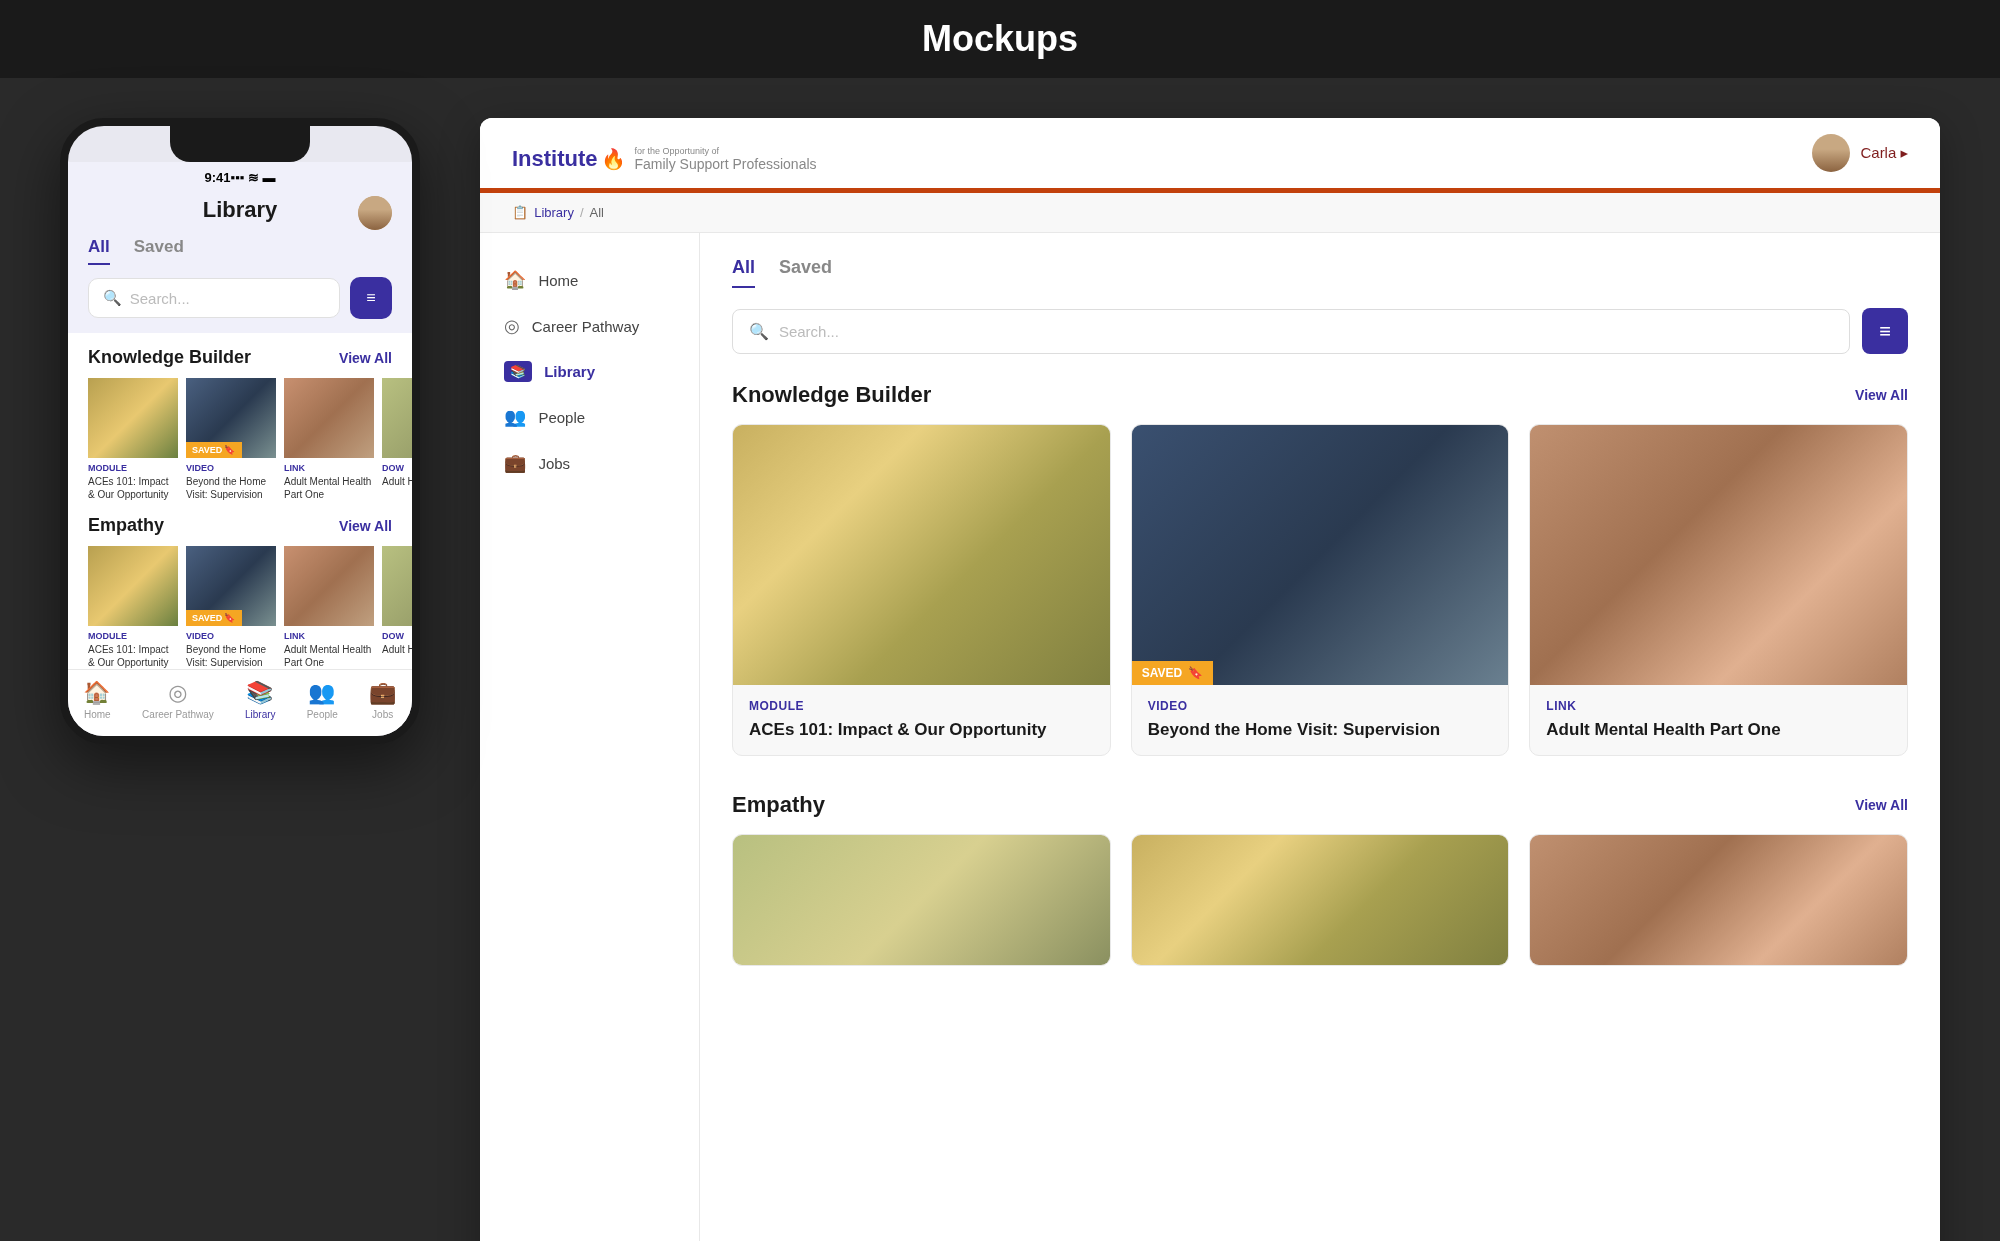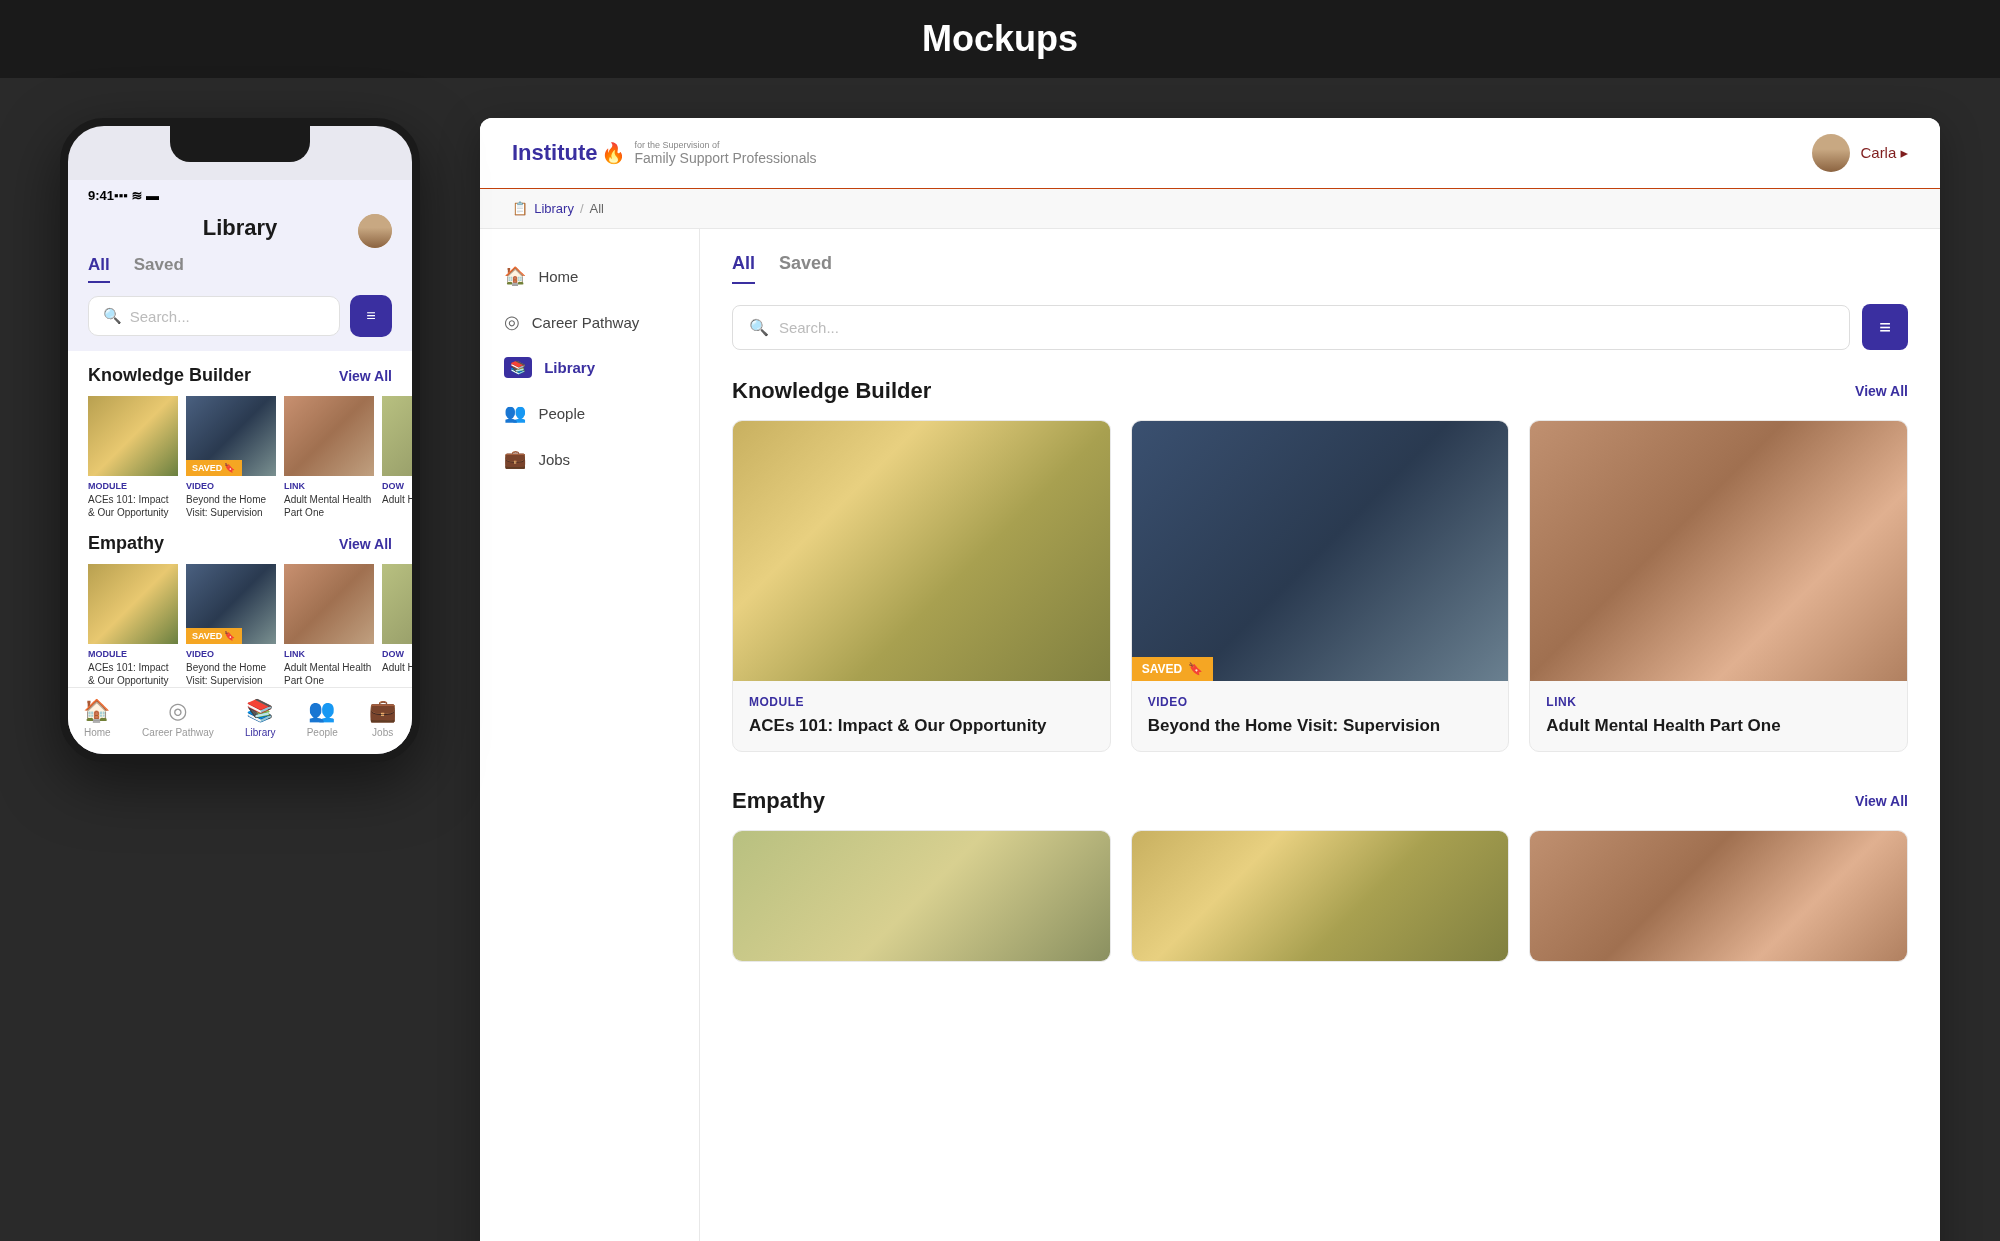--- a/index.html
+++ b/index.html
@@ -55,26 +55,25 @@
       height: 36px;
       border-radius: 0 0 20px 20px;
       width: 140px;
       margin: 0 auto;
       position: relative;
       z-index: 10;
     }
     .mobile-status-bar {
       background: #f0f0fa;
       display: flex;
-      justify-content: flex-start;
+      justify-content: center;
       align-items: center;
       padding: 8px 20px 4px;
       font-size: 13px;
       font-weight: 600;
-      margin-top: 18px;
     }
     .mobile-header {
       background: #f0f0fa;
       padding: 8px 20px 14px;
       display: flex;
       justify-content: center;
       align-items: center;
       position: relative;
     }
     .mobile-header-title {
@@ -257,25 +256,25 @@
     
     .desktop-mockup {
       flex: 1;
       background: white;
       border-radius: 12px;
       box-shadow: 0 10px 40px rgba(0,0,0,0.3);
       overflow: hidden;
     }
     .desktop-header {
       background: white;
-      border-bottom: 1px solid #c2410c;
+      border-bottom: 5px solid #c2410c;
       padding: 16px 32px;
       display: flex;
       justify-content: space-between;
-      align-items: center;
+      align-items: flex-end;
     }
     .desktop-logo {
       display: flex;
       align-items: center;
       gap: 8px;
     }
     .desktop-user {
       display: flex;
       align-items: center;
       gap: 10px;
@@ -608,21 +607,21 @@
 
   <div class="desktop-mockup">
 
     <div class="desktop-header">
       <div class="desktop-logo">
         <div style="display:flex;align-items:center;gap:4px;">
           <span style="font-size:22px;font-weight:700;color:#3a2fa0;">Institute</span>
           <span style="font-size:20px;">🔥</span>
         </div>
         <div style="display:flex;flex-direction:column;">
-          <span style="font-size:9px;color:#888;">for the Supervision of</span>
+          <span style="font-size:9px;color:#888;">for the Opportunity of</span>
           <span style="font-size:14px;color:#888;">Family Support Professionals</span>
         </div>
       </div>
       <div class="desktop-user">
         <div class="desktop-avatar"></div>
         <span class="desktop-username">Carla ▸</span>
       </div>
     </div>
 
     <div class="desktop-breadcrumb">

